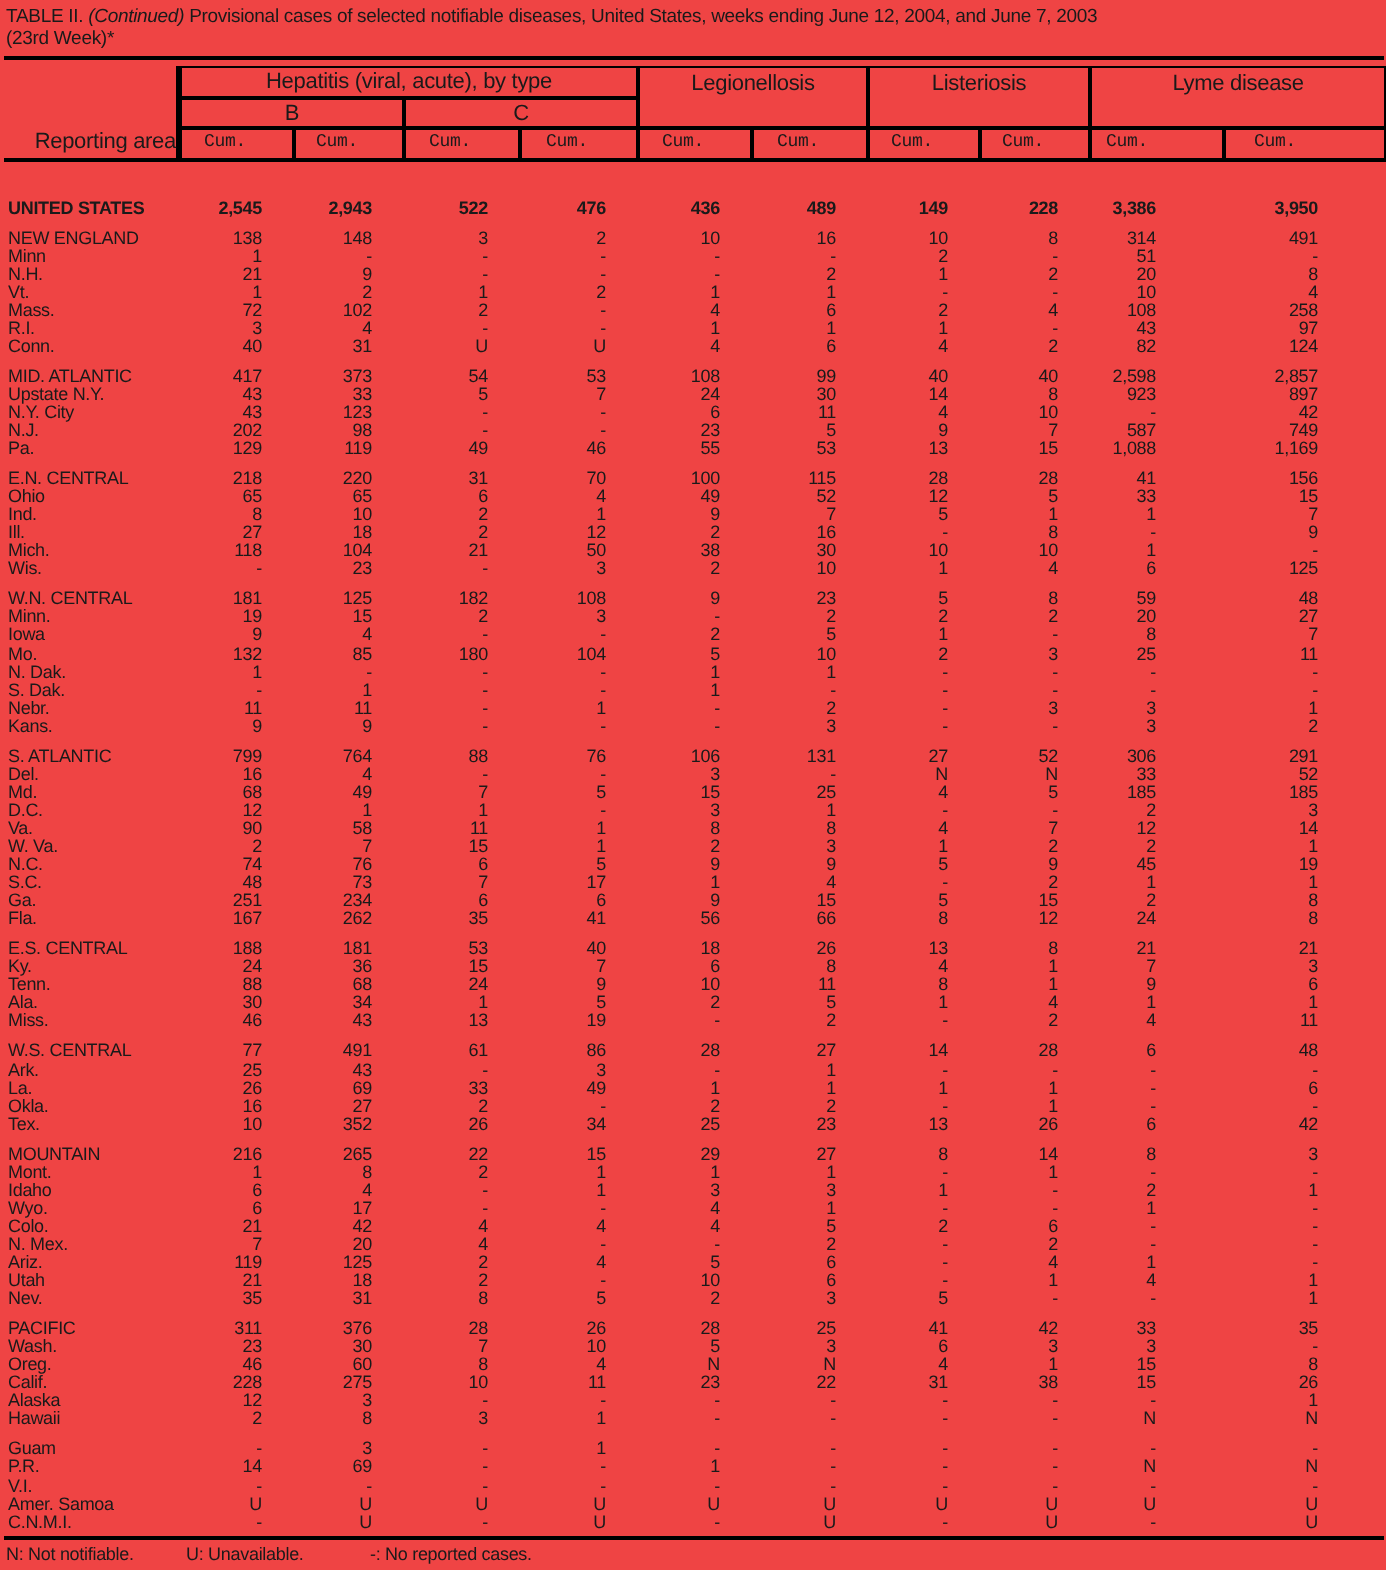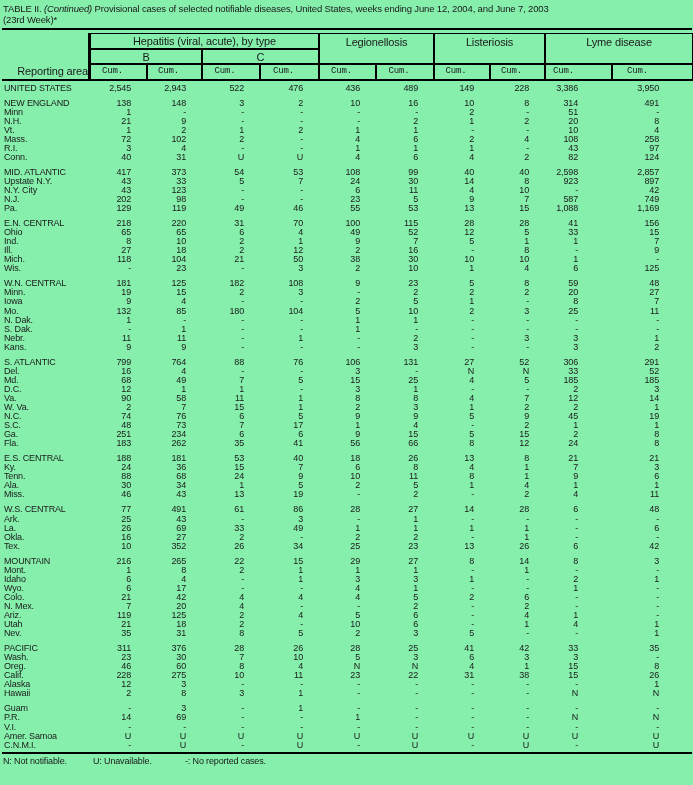--- a/index.html
+++ b/index.html
@@ -1,18 +1,18 @@
 <!DOCTYPE html>
 <html><head>
 <meta charset="utf-8">
 <style>
   html,body { margin:0; padding:0; background:#fff; }
   .page {
     position:relative; width:693px; height:785px; box-sizing:border-box;
-    background:#86efac; color:#1a1a1a;
+    background:#ef4444; color:#1a1a1a;
     font-family:"Liberation Sans", sans-serif;
     padding:4px 1px 0 2px; overflow:hidden;
   }
   .title { font-size:9.5px; line-height:10.5px; letter-spacing:-0.15px; padding-left:1px;
            border-bottom:2px solid #000; padding-bottom:3px; }
   .title em { font-style:italic; }
 
   table.tbl { border-collapse:separate; border-spacing:0; table-layout:fixed;
               width:691px; margin-top:3px; }
   .tbl th { font-weight:normal; font-size:11px; line-height:10px; letter-spacing:-0.15px; padding:0; }
@@ -25,21 +25,21 @@
            font-size:9px; line-height:9.5px; padding:2px 12px 2px 0;font-family:Liberation Mono, monospace; }
   th.cum.prlg { padding-right:30px; }
   tr.hrow1 th { height:13px; }
 
   .tbl td { font-size:9px; line-height:9.05px; letter-spacing:-0.15px;
             white-space:nowrap; padding:0; vertical-align:bottom; }
   td.area { text-align:left; padding-left:2px; }
   td.num  { text-align:right; padding-right:16px; }
   td.num.lyme { padding-right:34px; }
   tr.spacer td { height:6px; line-height:6px; }
-  tbody tr.first td { padding-top:3px; }
+  tbody tr.first td { padding-top:19px;font-weight:bold; }
 
   .bottom-rule { border-top:2.5px solid #000; margin-top:2px; }
   .footnotes { font-size:9px; line-height:10px; letter-spacing:-0.15px; padding:2px 0 0 1px; }
   .fn-line1 span { display:inline-block; }
   .fn-n { width:90px; }
   .fn-u { width:92px; }
 </style>
 </head>
 <body>
 
@@ -565,21 +565,21 @@
           <td class="num">6</td>
           <td class="num">9</td>
           <td class="num">15</td>
           <td class="num">5</td>
           <td class="num">15</td>
           <td class="num lyme">2</td>
           <td class="num lyme">8</td>
         </tr>
         <tr>
           <td class="area">Fla.</td>
-          <td class="num">183</td>
+          <td class="num">167</td>
           <td class="num">262</td>
           <td class="num">35</td>
           <td class="num">41</td>
           <td class="num">56</td>
           <td class="num">66</td>
           <td class="num">8</td>
           <td class="num">12</td>
           <td class="num lyme">24</td>
           <td class="num lyme">8</td>
         </tr>

